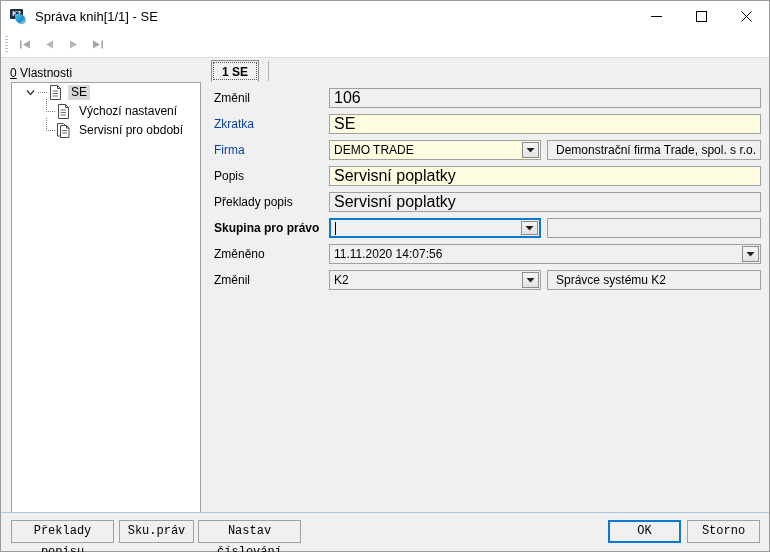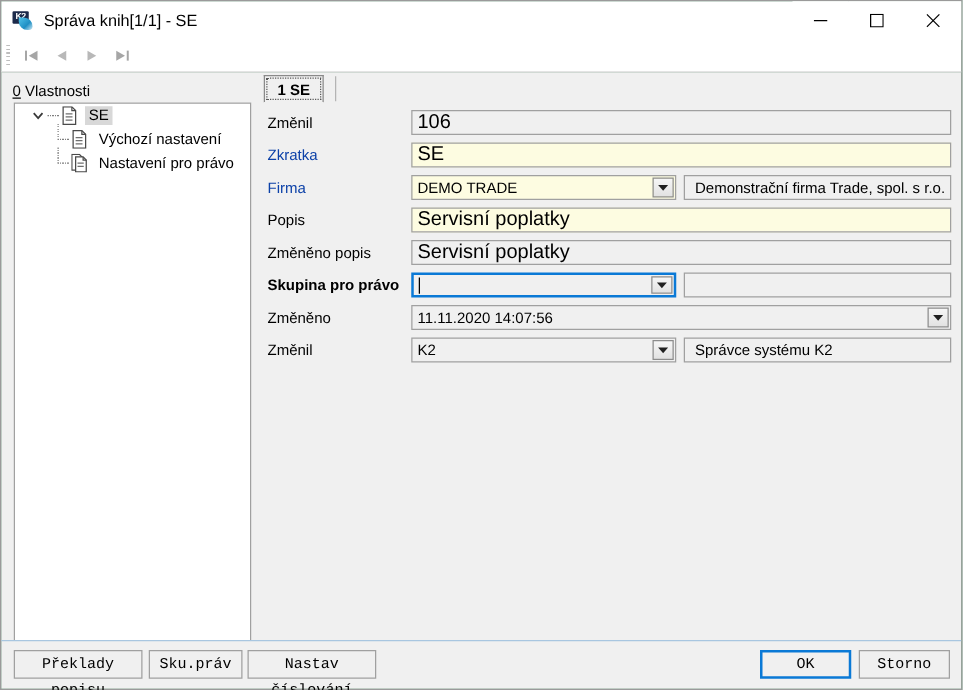--- a/index.html
+++ b/index.html
@@ -466,21 +466,21 @@
         <span class="dotline vert"></span>
         <span class="doc-icon">
           <svg width="13" height="15" viewBox="0 0 13 15">
             <path d="M0.5,0.5 h6 l2.5,2.5 v10 h-8.5 z" fill="#ffffff" stroke="#4a4a4a" stroke-width="1"></path>
             <path d="M3.5,2.5 h6 l2.5,2.5 v9.5 h-8.5 z" fill="#ffffff" stroke="#4a4a4a" stroke-width="1"></path>
             <path d="M9.5,2.5 v2.5 h2.5" fill="none" stroke="#4a4a4a" stroke-width="1"></path>
             <line x1="5" y1="7.5" x2="10" y2="7.5" stroke="#6e6e6e" stroke-width="1"></line>
             <line x1="5" y1="10" x2="10" y2="10" stroke="#6e6e6e" stroke-width="1"></line>
           </svg>
         </span>
-        <span class="node-text">Nastavení pro právo</span>
+        <span class="node-text">Servisní pro období</span>
       </div>
 
     </div>
 
     <div class="tabstrip">
       <span class="tab">1 SE</span>
       <span class="tab-sep"></span>
     </div>
 
     <div class="form">
@@ -507,21 +507,21 @@
         </span>
         <span class="side-input">Demonstrační firma Trade, spol. s r.o.</span>
       </div>
 
       <div class="form-row">
         <span class="fld-label">Popis</span>
         <span class="input yellow grow">Servisní poplatky</span>
       </div>
 
       <div class="form-row">
-        <span class="fld-label">Změněno popis</span>
+        <span class="fld-label">Překlady popis</span>
         <span class="input readonly grow">Servisní poplatky</span>
       </div>
 
       <div class="form-row">
         <span class="fld-label bold">Skupina pro právo</span>
         <span class="combo readonly focused w-combo-half">
           <span class="combo-text">
               <span class="caret"></span>
             </span>
           <span class="combo-btn">

